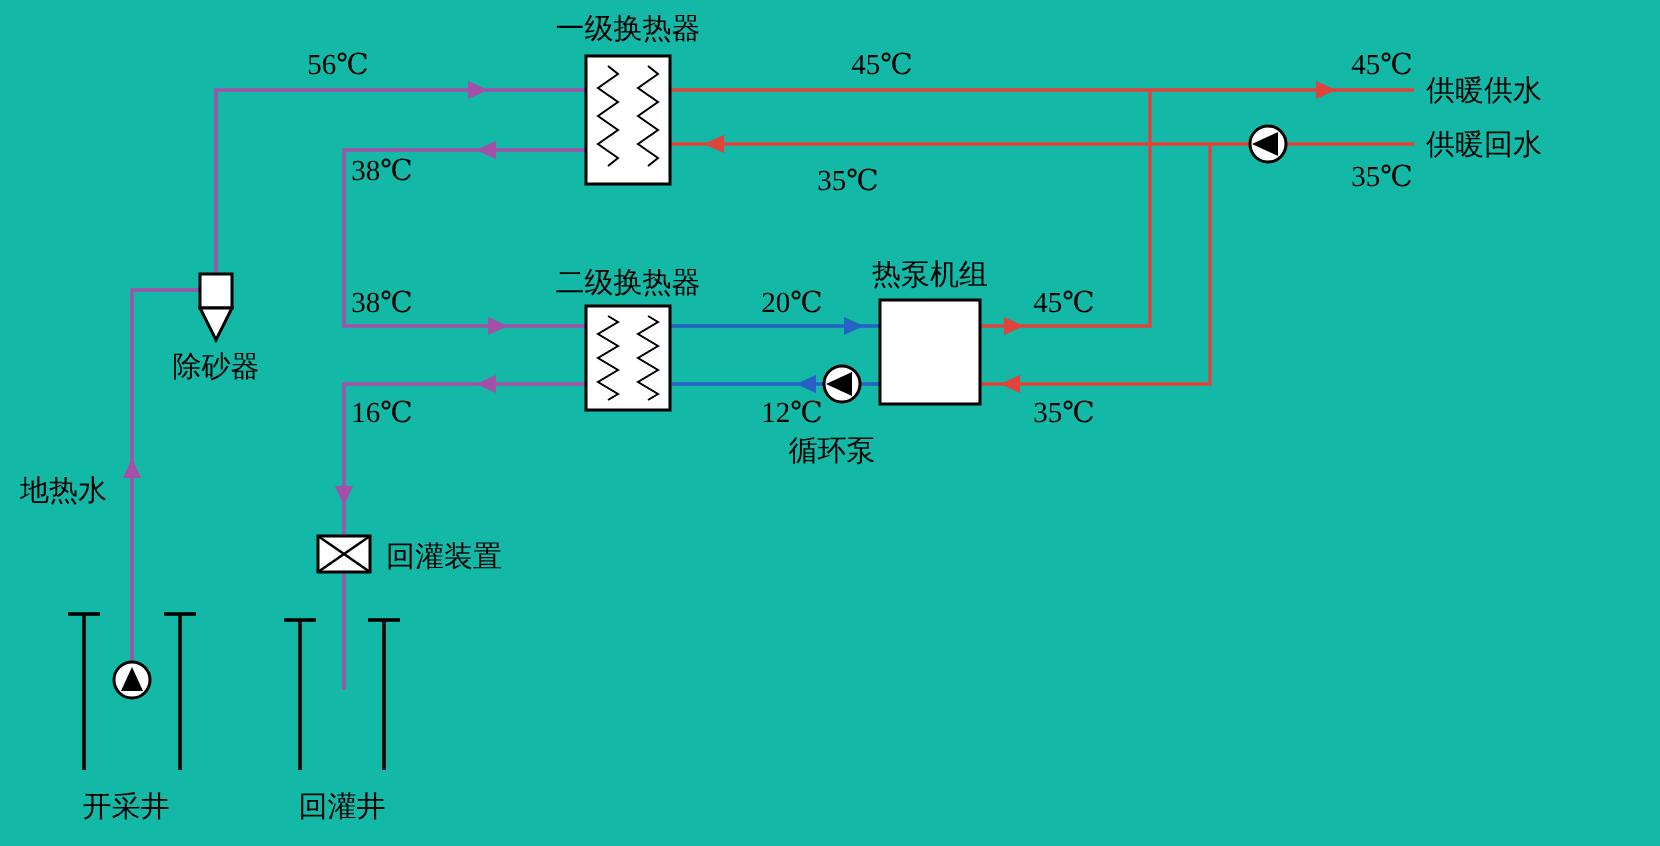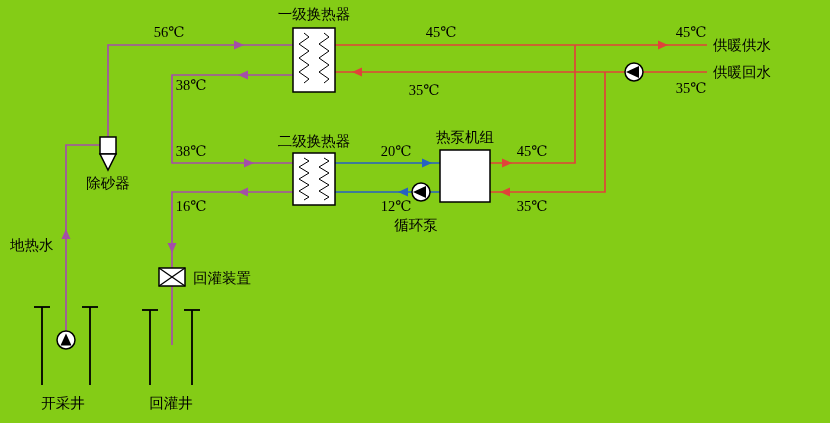--- a/index.html
+++ b/index.html
@@ -1,19 +1,19 @@
 <!DOCTYPE html>
 <html style="--c-geo: #a44fa8; --c-heat: #e0433a; --c-loop: #2761c3; --c-ink: #000000;"><head>
 <meta charset="utf-8">
 <style>
   :root{
     --c-geo:#a44fa8; --c-heat:#e0433a; --c-loop:#2761c3; --c-ink:#000000;
   }
   html,body{margin:0;padding:0;background:#ffffff;}
-  .stage{position:relative;width:830px;height:423px;background:#84cc16;overflow:hidden;text-align:center;}
+  .stage{position:relative;width:830px;height:423px;background:#14b8a6;overflow:hidden;text-align:center;}
   svg{display:block;}
   text{font-family:"Liberation Serif","DejaVu Serif",serif;font-size:14.5px;fill:var(--c-ink);}
   .pipe{fill:none;stroke-width:1.7;}
   .geo{stroke:var(--c-geo);}
   .heat{stroke:var(--c-heat);}
   .loop{stroke:var(--c-loop);}
   .arr{stroke:none;}
   .arr.geo{fill:var(--c-geo);}
   .arr.heat{fill:var(--c-heat);}
   .arr.loop{fill:var(--c-loop);}

